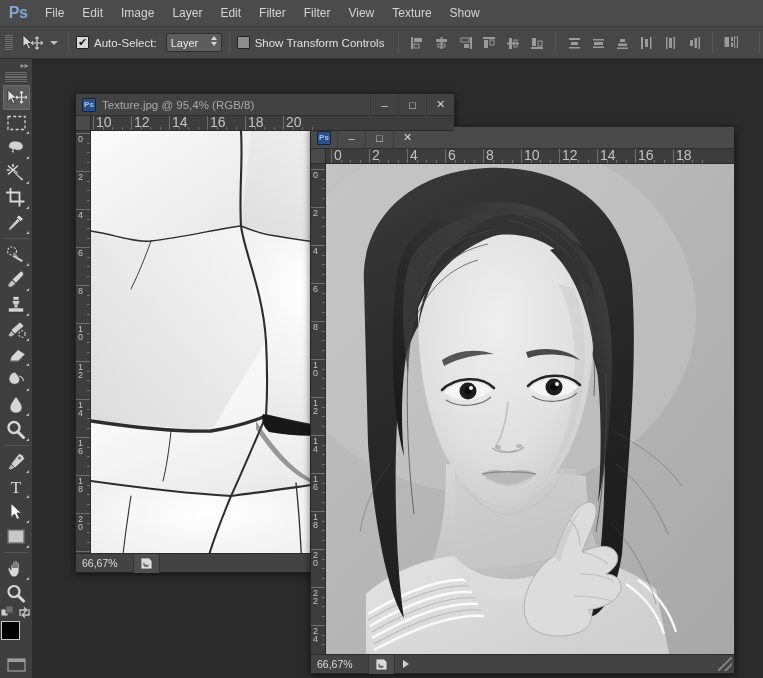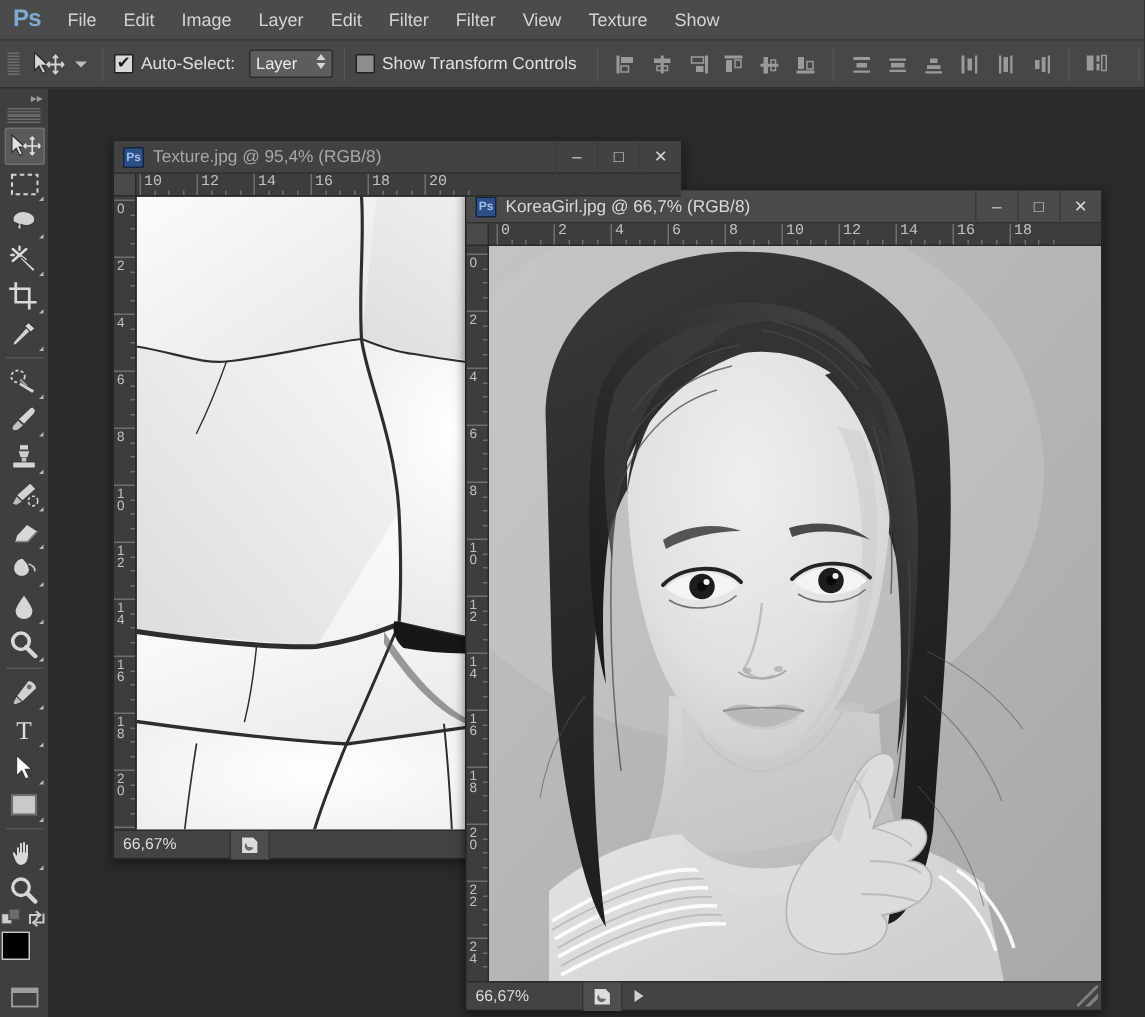--- a/index.html
+++ b/index.html
@@ -181,43 +181,43 @@
   }
   .ruler-v {
     position: absolute; left: 0; top: 15px; bottom: 0; width: 15px;
     background: #3d3d3d; border-right: 1px solid #2a2a2a;
     overflow: hidden; z-index: 3;
   }
   .rtick-h { position: absolute; top: 0; width: 1px; background: #6f6f6f; }
   .rtick-h.major { height: 15px; }
   .rtick-h.minor { height: 4px; top: 11px; }
   .rlabel-h {
-    position: absolute; top: 1px; color: #c2c2c2; font-size: 10px;
-    font-family: Liberation Mono, monospace; line-height: 10px;
+    position: absolute; top: 1px; color: #c2c2c2; font-size: 14px;
+    font-family: Liberation Sans, sans-serif; line-height: 10px;
   }
   .rtick-v { position: absolute; left: 0; height: 1px; background: #6f6f6f; }
   .rtick-v.major { width: 15px; }
   .rtick-v.minor { width: 4px; left: 11px; }
   .rlabel-v {
     position: absolute; left: 2px; color: #c2c2c2; font-size: 9px;
     line-height: 8px; width: 10px; text-align: left;
   }
 
   .canvas-area {
     position: absolute; left: 15px; top: 15px; right: 0; bottom: 0;
     background: #2c2c2c; overflow: hidden;
   }
   .statusbar {
     height: 19px; background: #434343;
     border-top: 1px solid #2b2b2b;
     display: flex; align-items: center;
     flex: 0 0 auto;
   }
   .sb-zoom {
-    width: 78px; height: 19px;
+    width: 58px; height: 19px;
     display: flex; align-items: center; padding-left: 6px;
     color: #dcdcdc; font-size: 10.5px;
     border-right: 1px solid #333;
   }
   .sb-docicon {
     width: 26px; height: 19px;
     display: flex; align-items: center; justify-content: center;
     border-right: 1px solid #333; background: #4e4e4e;
     color: #d2d2d2;
   }
@@ -777,21 +777,20 @@
             <path d="M4,5 a3,3 0 1 0 5,3 l-4,-0.5 Z" fill="#6a6a6a"></path>
           </svg>
       </div>
       <div class="sb-info"></div>
     </div>
   </div>
 
   <div class="docwin" style="left:310px; top:126px; width:425px; height:548px;">
     <div class="titlebar">
       <div class="tb-icon">Ps</div>
-      <div class="title-text">KoreaGirl.jpg @ 66,7% (RGB/8)</div>
       <div class="win-btns">
         <div class="win-btn">–</div>
         <div class="win-btn">□</div>
         <div class="win-btn close">✕</div>
       </div>
     </div>
     <div class="doc-body">
       <div class="ruler-corner"></div>
       <div class="ruler-h" id="kg-ruler-h">
           <div class="rtick-h major" style="left: 5px;"></div>

